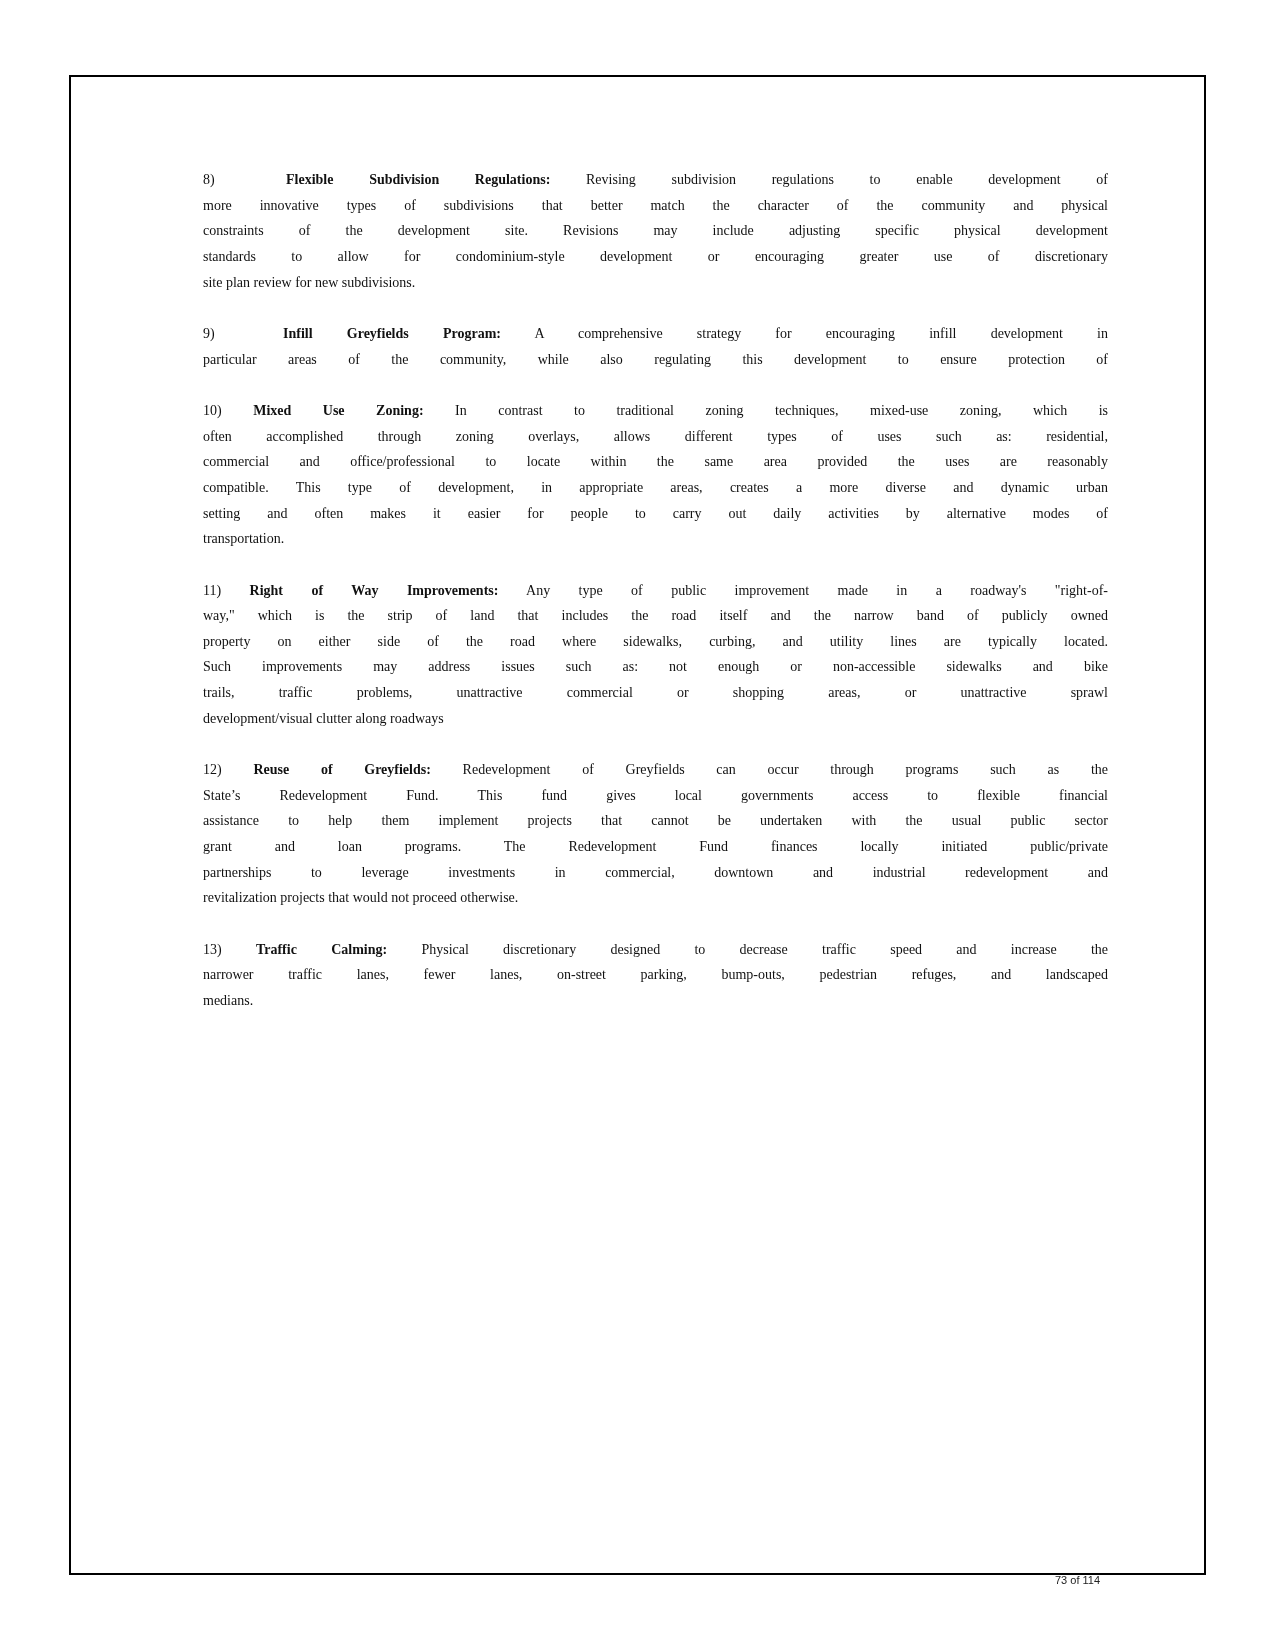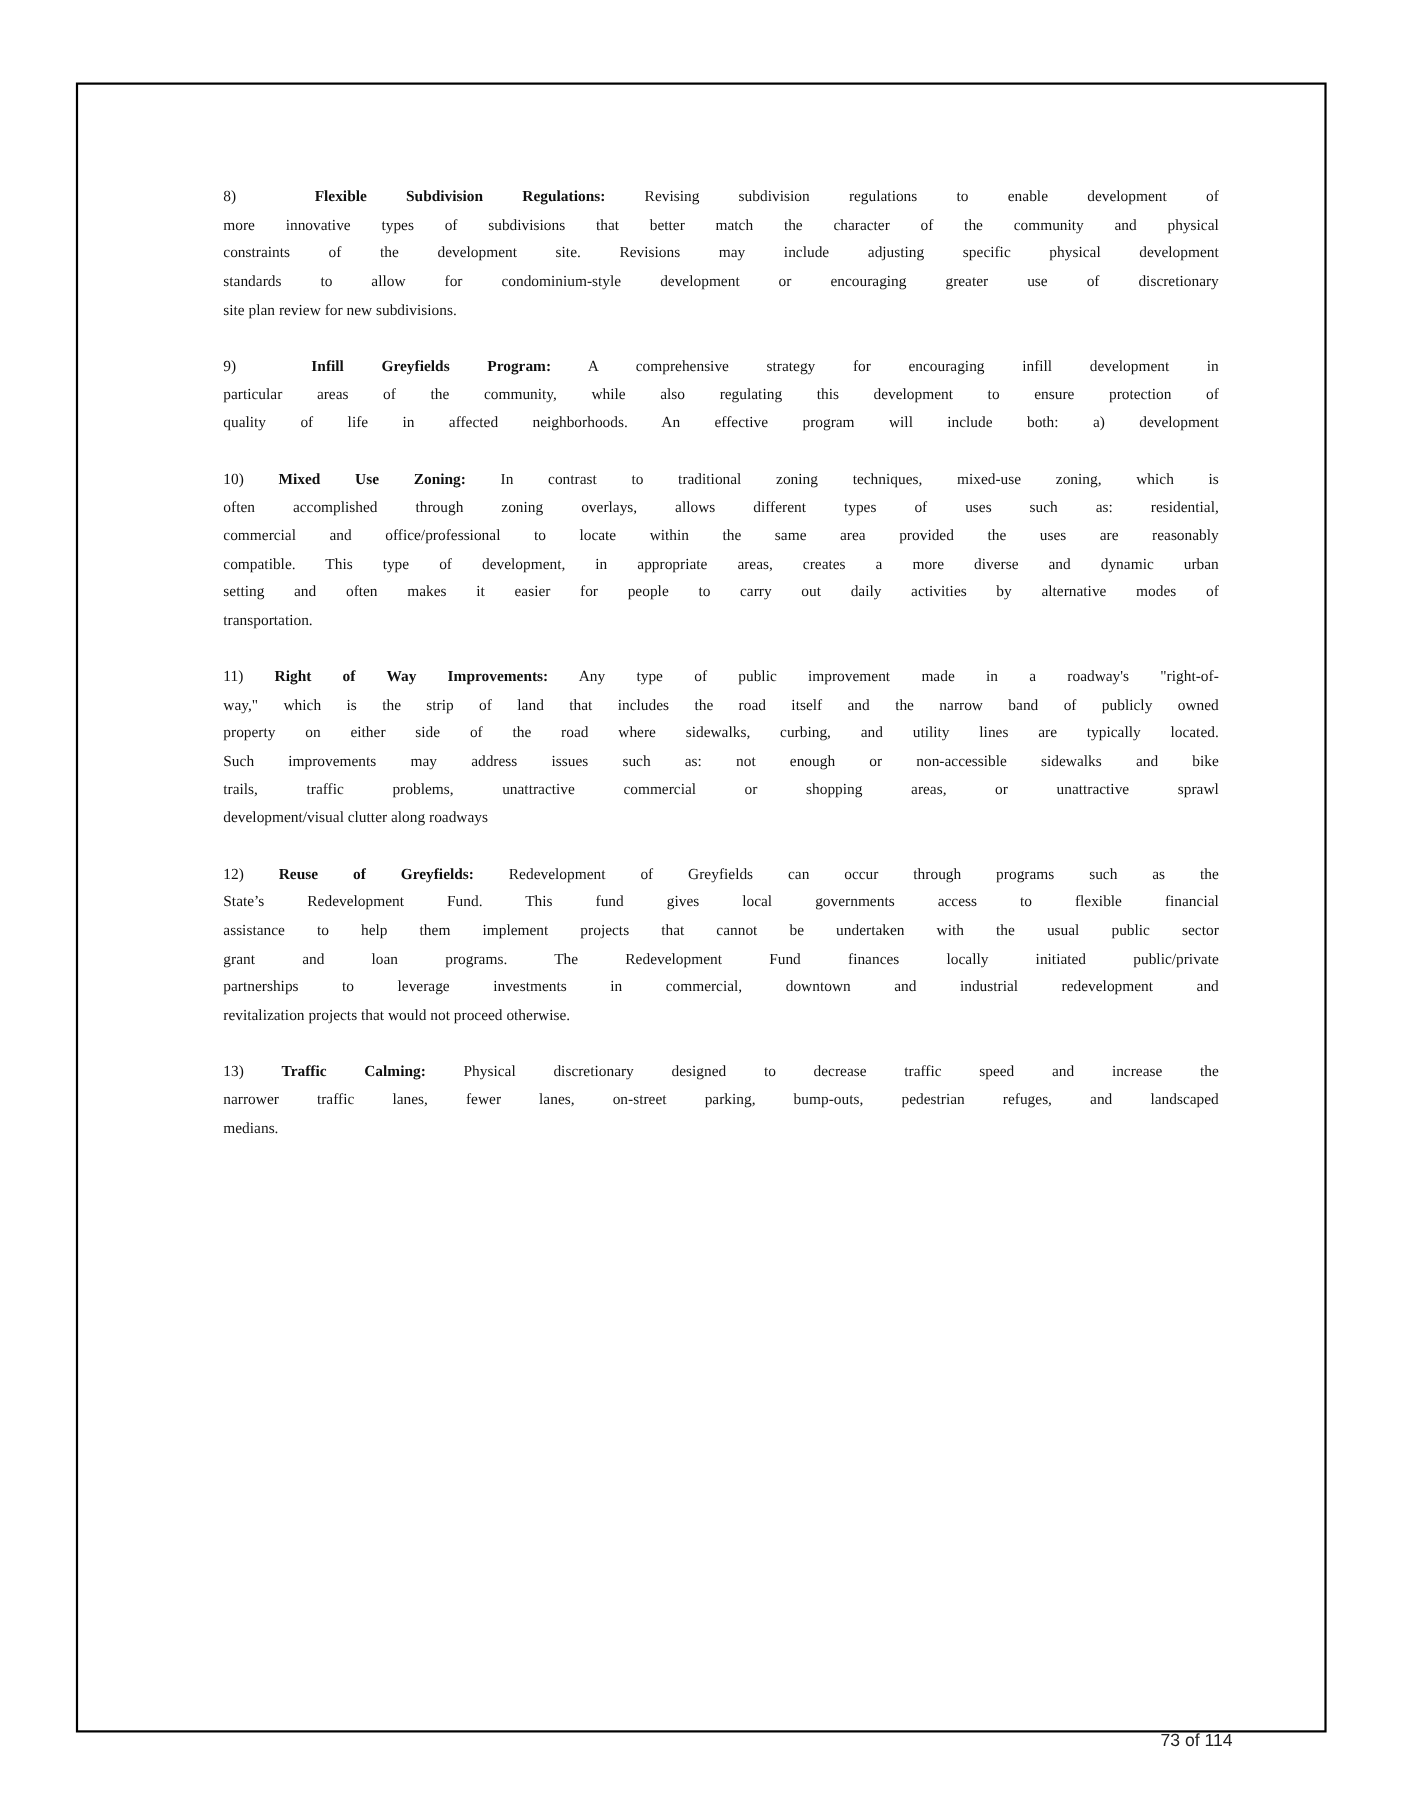--- a/index.html
+++ b/index.html
@@ -59,21 +59,21 @@
     font-weight: normal;
   }
   .term {
     font-weight: bold;
   }
   .page-number {
     position: absolute;
     left: 1055px;
     top: 1574px;
     font-family: "Liberation Sans", "DejaVu Sans", sans-serif;
-    font-size: 16px;
+    font-size: 11px;
     color: #222222;
   }
 </style>
 </head>
 <body>
 
 <div class="page-frame"></div>
 
 <div class="content">
 
@@ -94,23 +94,20 @@
         <span class="line-inner">site plan review for new subdivisions.</span>
       </span>
   </div>
 
   <div class="section">
     <span class="line">
         <span class="line-inner"><span class="num">9)</span>&nbsp;&nbsp;<span class="term">Infill Greyfields Program:</span> <span>A comprehensive strategy for encouraging infill development in</span></span>
       </span>
     <span class="line">
         <span class="line-inner">particular areas of the community, while also regulating this development to ensure protection of</span>
-      </span>
-    <span class="line">
-        <span class="line-inner">quality of life in affected neighborhoods. An effective program will include both: a) development</span>
       </span>
   </div>
 
   <div class="section">
     <span class="line">
         <span class="line-inner"><span class="num">10)</span> <span class="term">Mixed Use Zoning:</span> <span>In contrast to traditional zoning techniques, mixed-use zoning, which is</span></span>
       </span>
     <span class="line">
         <span class="line-inner">often accomplished through zoning overlays, allows different types of uses such as: residential,</span>
       </span>

